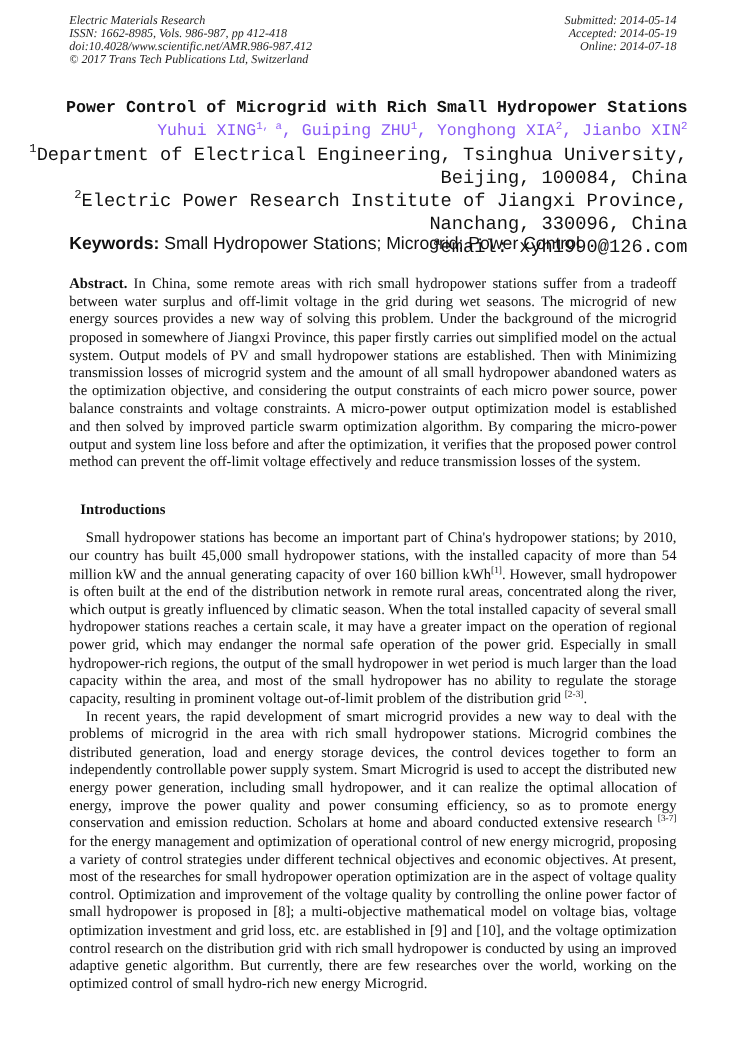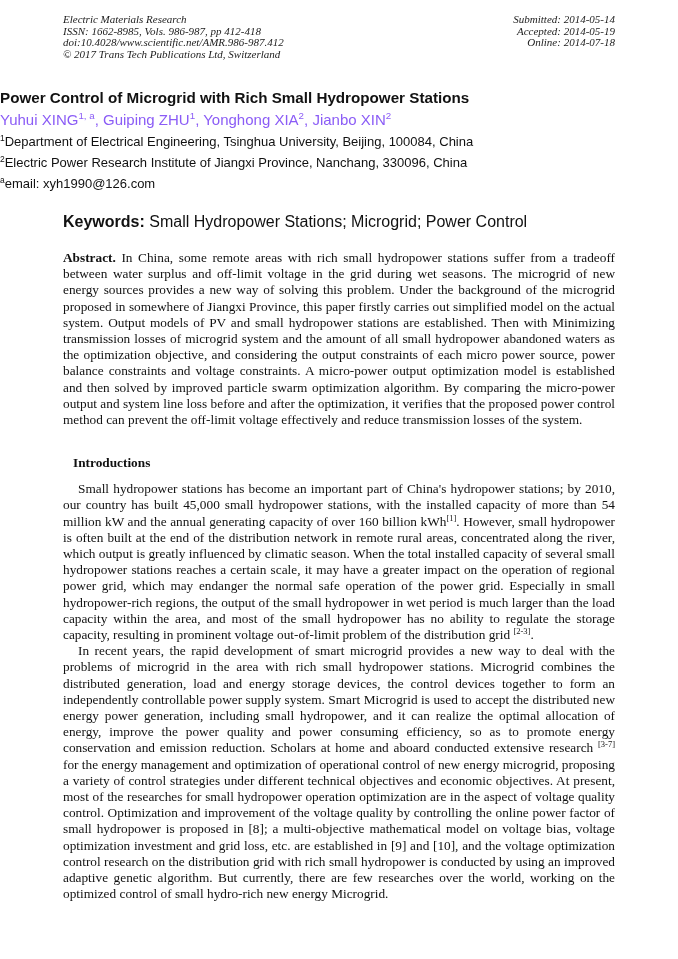--- a/index.html
+++ b/index.html
@@ -36,38 +36,38 @@
       line-height: 11.6px;
       color: #222;
       margin-left: 24px;
     }
     .header-left div, .header-right div { white-space: nowrap; }
     .title-block {
       position: absolute;
       left: 0;
       width: 625px;
       top: 88px;
-      text-align: left;
-      font-family: Liberation Sans, sans-serif;
+      text-align: right;
+      font-family: Liberation Mono, monospace;
     }
     .paper-title {
       font-weight: bold;
       font-size: 15.2px;
       line-height: 20px;
       margin: 0;
       color: #111;
     }
     .authors {
       font-size: 15px;
       line-height: 22px;
       margin-top: 1px;
       color: #8b5cf6;
     }
     .affil {
-      font-size: 13px;
+      font-size: 17px;
       line-height: 21px;
       color: #111;
     }
     sup {
       font-size: 65%;
       line-height: 0;
       vertical-align: super;
     }
     .keywords {
       position: absolute;

